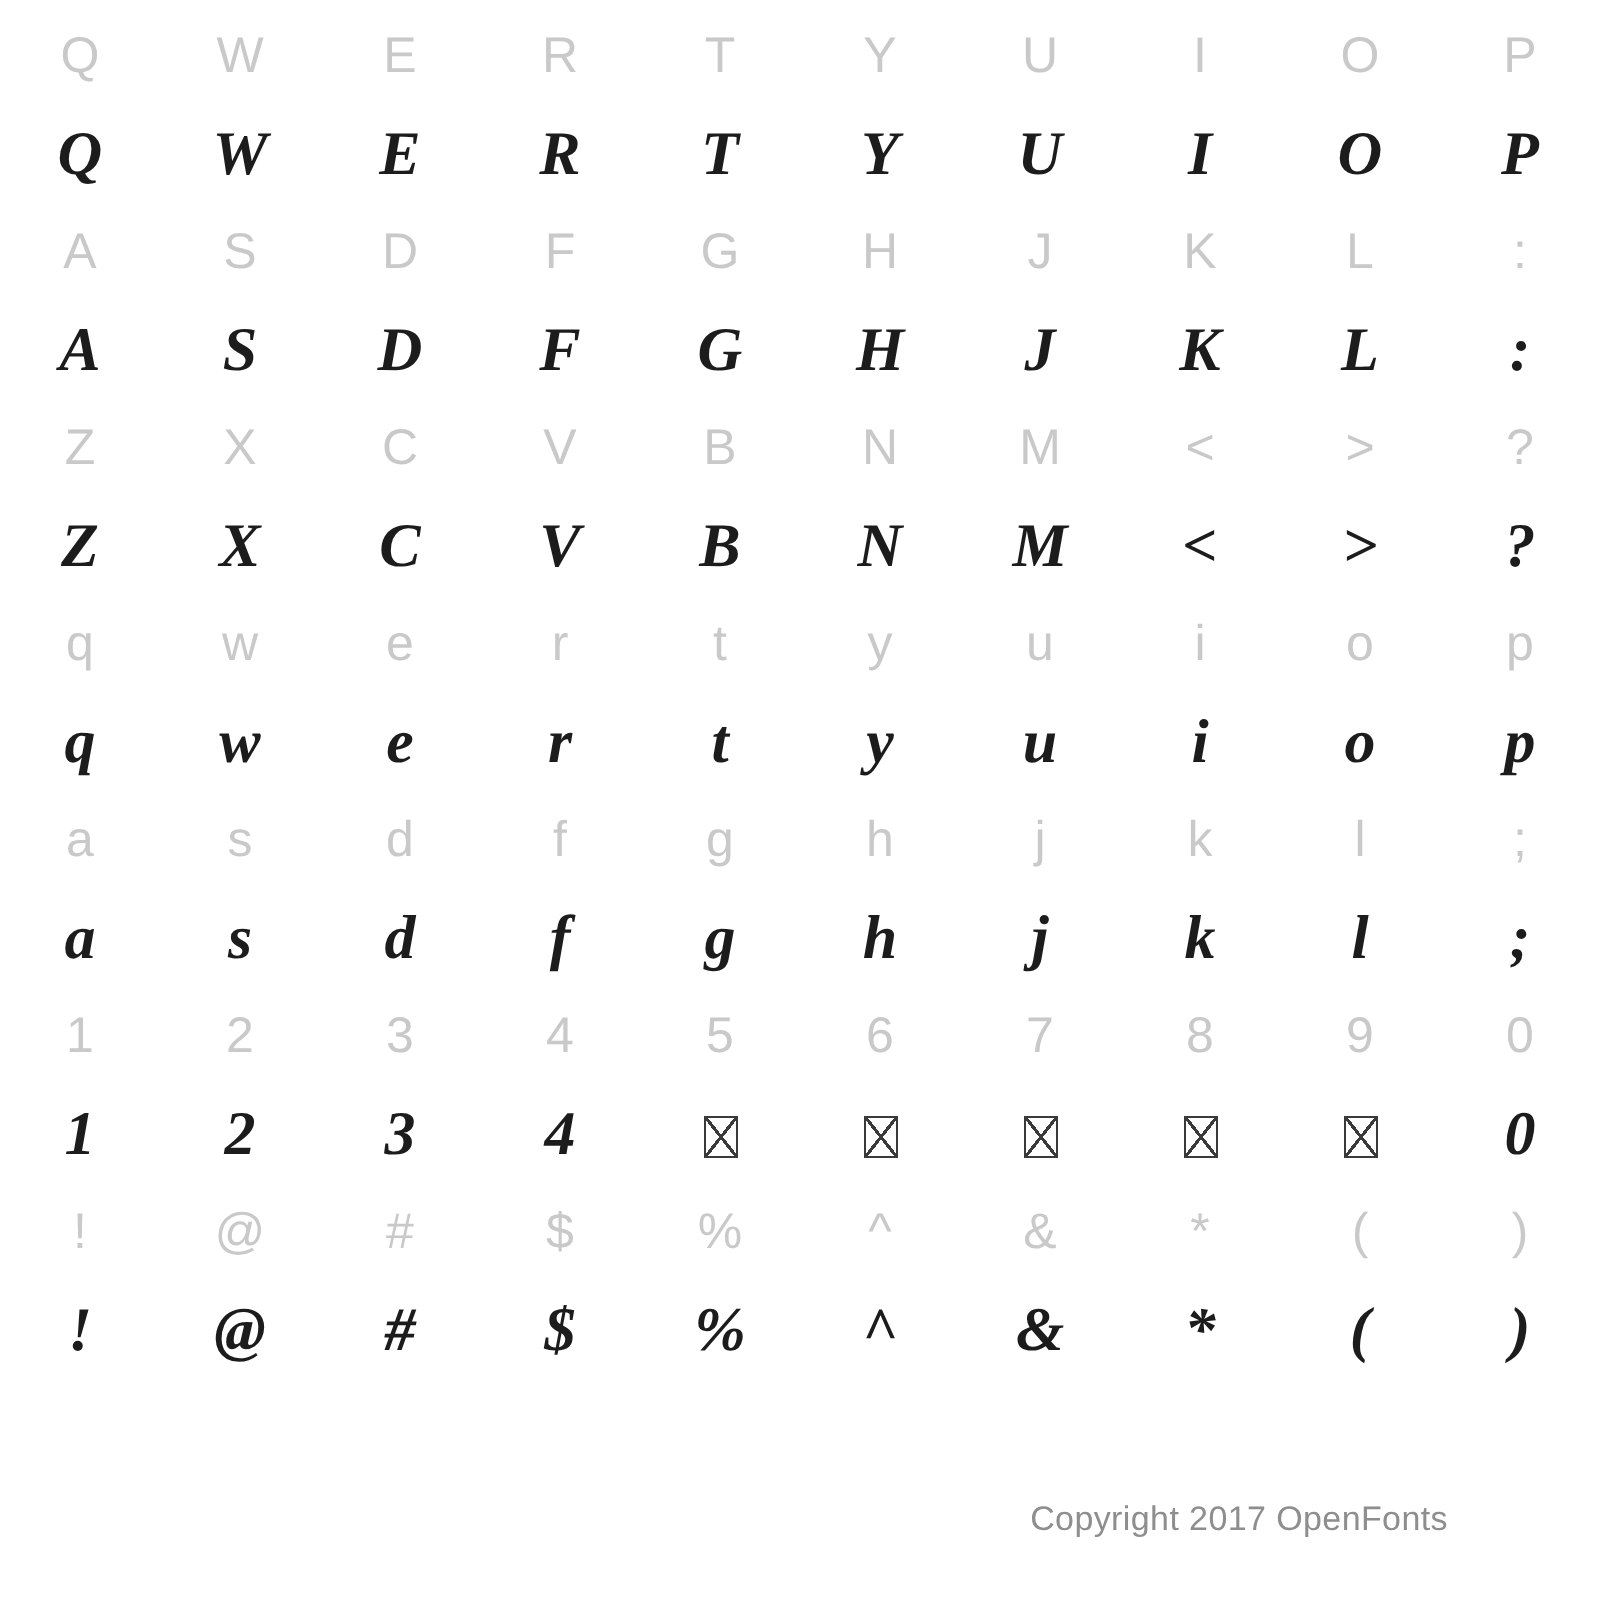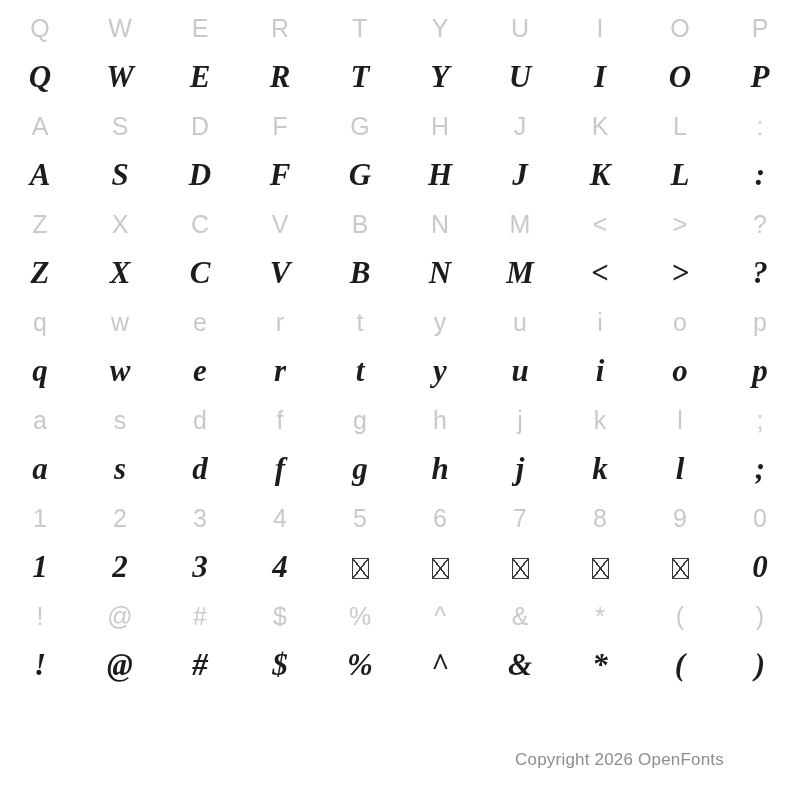--- a/index.html
+++ b/index.html
@@ -254,13 +254,13 @@
       <div class="cell">$</div>
       <div class="cell">%</div>
       <div class="cell">^</div>
       <div class="cell">&amp;</div>
       <div class="cell">*</div>
       <div class="cell">(</div>
       <div class="cell">)</div>
     </div>
   </div>
 
-<div id="copyright">Copyright 2026 OpenFonts</div>
+<div id="copyright">Copyright 2017 OpenFonts</div>
 
 </body></html>

